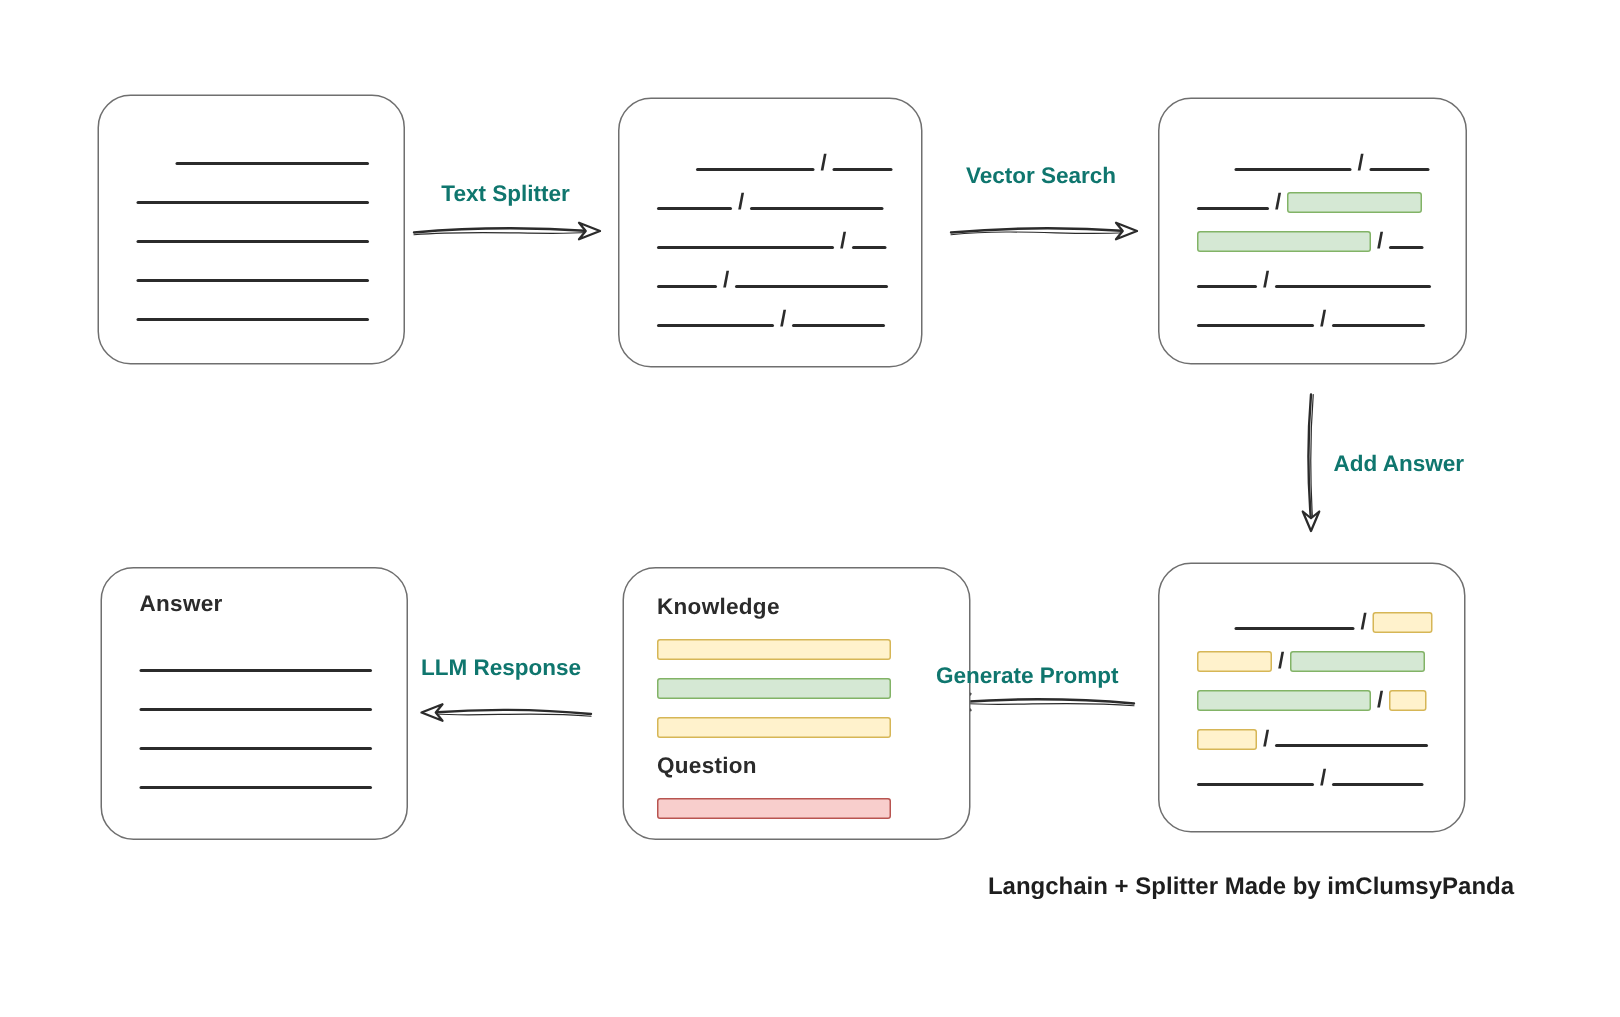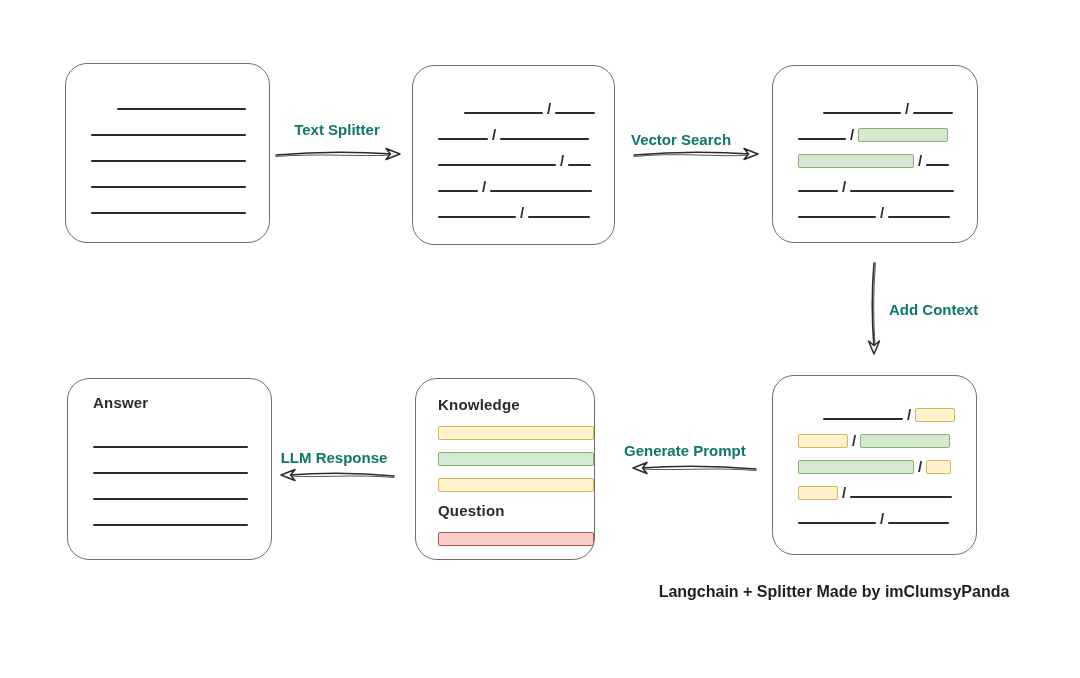--- a/index.html
+++ b/index.html
@@ -11,42 +11,42 @@
   .arrow-layer { position: absolute; left: 0; top: 0; width: 1080px; height: 678px; pointer-events: none; }
   .al { fill: none; stroke: #2b2b2b; stroke-width: 1.6; stroke-linecap: round; }
   .al.thin { stroke-width: 0.8; }
   .ah { fill: #ffffff; stroke: #2b2b2b; stroke-width: 1.5; stroke-linejoin: round; }
 
   .sbox { position: absolute; border: 1.6px solid #6f6f6f; border-radius: 22px; background: #ffffff; }
   .box-document       { left: 65px;  top: 63px;  width: 205px; height: 180px; padding: 27px 20px 0 25px; }
   .box-chunks         { left: 412px; top: 65px;  width: 203px; height: 180px; padding: 29px 16px 0 25px; }
   .box-matched        { left: 772px; top: 65px;  width: 206px; height: 178px; padding: 29px 16px 0 25px; }
   .box-context        { left: 772px; top: 375px; width: 205px; height: 180px; padding: 25px 16px 0 25px; }
-  .box-prompt         { left: 415px; top: 378px; width: 180px; height: 182px; padding: 16px 22px 16px 22px; }
+  .box-prompt         { left: 415px; top: 378px; width: 232px; height: 182px; padding: 16px 22px 16px 22px; }
   .box-answer         { left: 67px;  top: 378px; width: 205px; height: 182px; padding: 14px 31px 0 25px; }
 
   .box-title { font-size: 15px; font-weight: 600; line-height: 20px; letter-spacing: 0.2px; }
   .box-answer .rows { margin-top: 16px; }
   .box-prompt .rows { margin-top: 4px; }
   .box-prompt .box-title.second { margin-top: 4px; }
 
   .seg-row { display: flex; align-items: flex-end; height: 26px; padding-bottom: 5px; }
   .seg { display: inline-block; flex: none; }
   .seg.line   { height: 2px; background: #2b2b2b; border-radius: 1px; margin-bottom: 2px; }
   .seg.green  { height: 14px; background: #d5e8d4; border: 1.4px solid #82b366; border-radius: 2px; }
   .seg.yellow { height: 14px; background: #fff2cc; border: 1.4px solid #d6b656; border-radius: 2px; }
   .seg.red    { height: 14px; background: #f8cecc; border: 1.4px solid #b85450; border-radius: 2px; }
   .seg-slash  { font-size: 15px; font-weight: 600; line-height: 14px; margin: 0 4px; flex: none; color: #2b2b2b; }
 
   .arrow-label { position: absolute; font-size: 15px; font-weight: 600; white-space: nowrap; color: #0f766e; }
   .lbl-text-splitter   { left: 278px; top: 121px; width: 118px; text-align: center; }
-  .lbl-vector-search   { left: 631px; top: 131px; width: 126px; }
+  .lbl-vector-search   { left: 631px; top: 109px; width: 126px; text-align: center; }
   .lbl-add-context     { left: 889px; top: 301px; }
   .lbl-generate-prompt { left: 624px; top: 442px; width: 134px; text-align: left; }
-  .lbl-llm-response    { left: 278px; top: 449px; width: 112px; text-align: center; }
+  .lbl-llm-response    { left: 278px; top: 437px; width: 112px; text-align: center; }
 
   .caption { position: absolute; left: 634px; top: 583px; width: 400px; text-align: center;
              font-size: 16px; font-weight: 600; color: #1e1e1e; }
 </style>
 </head>
 <body>
 
 <div class="canvas">
 
   <svg class="arrow-layer" viewBox="0 0 1080 678">
@@ -221,18 +221,18 @@
           <span class="seg line" style="width: 155px;"></span>
         </div>
         <div class="seg-row">
           <span class="seg line" style="width: 155px;"></span>
         </div>
       </div>
   </div>
 
   <div class="arrow-label lbl-text-splitter">Text Splitter</div>
   <div class="arrow-label lbl-vector-search">Vector Search</div>
-  <div class="arrow-label lbl-add-context">Add Context</div>
+  <div class="arrow-label lbl-add-context">Add Answer</div>
   <div class="arrow-label lbl-generate-prompt">Generate Prompt</div>
   <div class="arrow-label lbl-llm-response">LLM Response</div>
 
   <div class="caption">Langchain + Splitter Made by imClumsyPanda</div>
 </div>
 
 </body></html>

